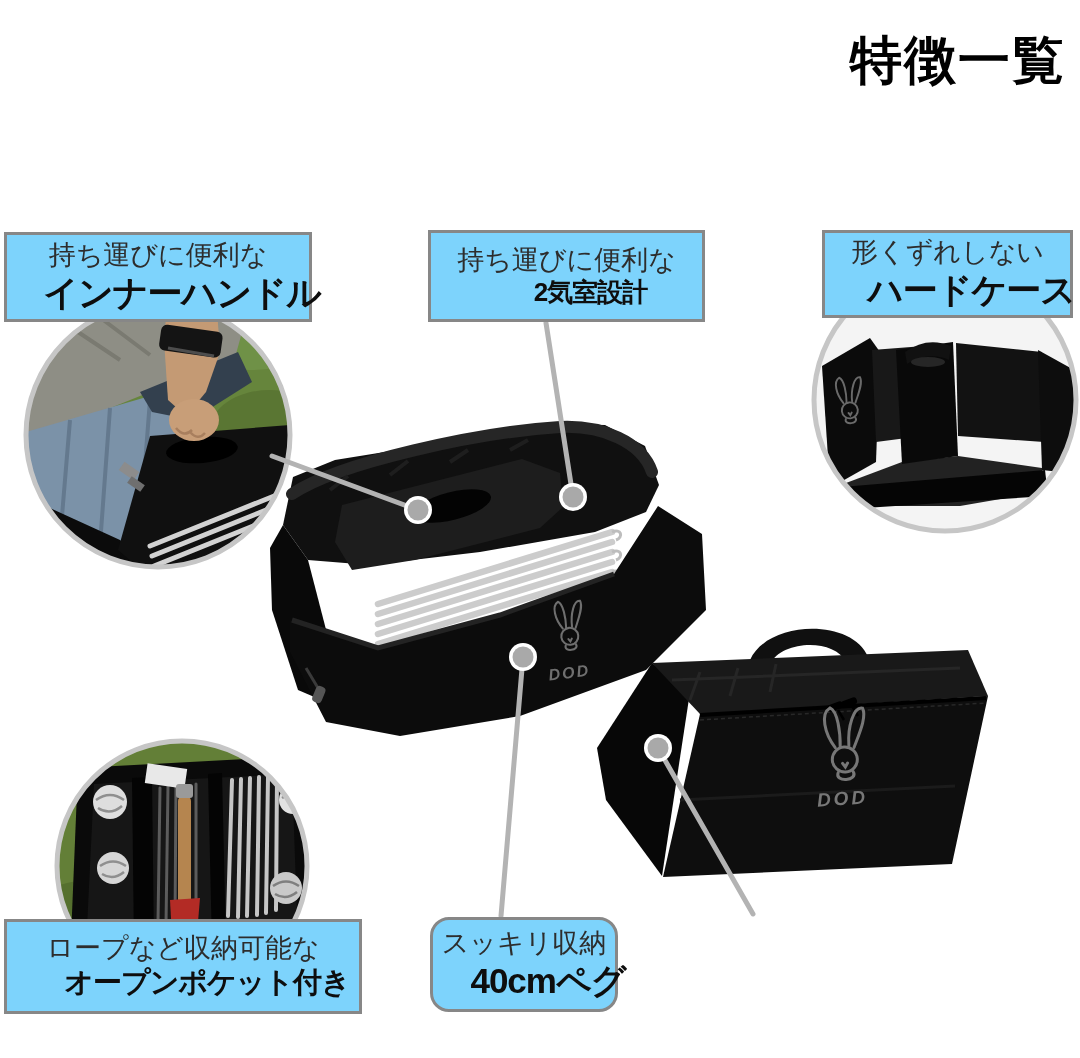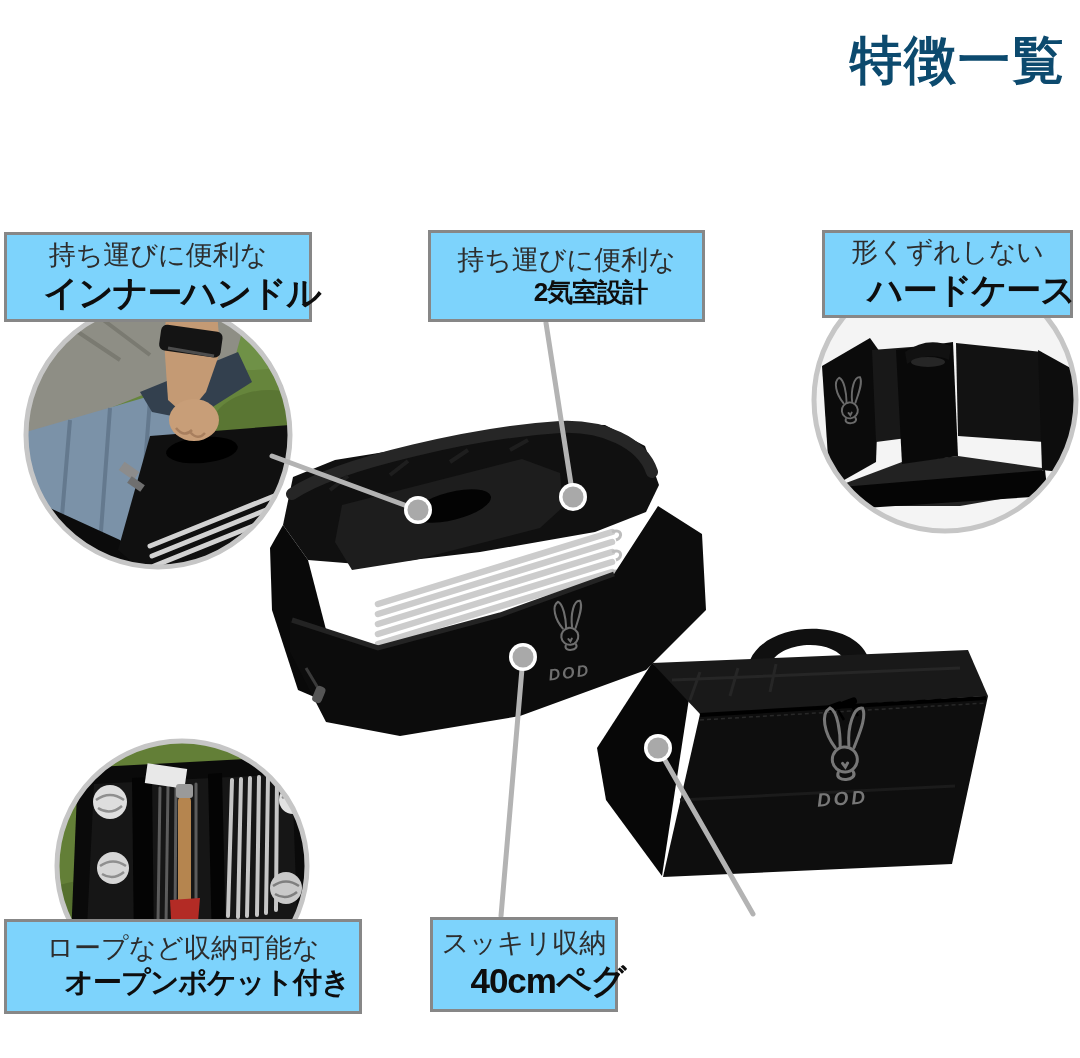--- a/index.html
+++ b/index.html
@@ -3,34 +3,34 @@
 <meta charset="utf-8">
 <style>
   html,body{margin:0;padding:0;background:#ffffff;}
   .canvas{
     position:relative;width:1080px;height:1058px;background:#ffffff;
     overflow:hidden;font-family:"Liberation Sans",sans-serif;
   }
   .scene{position:absolute;left:0;top:0;z-index:1;}
   .page-title{
     position:absolute;top:26px;right:14px;z-index:3;
-    font-size:52px;font-weight:bold;color:#0c4a6e;letter-spacing:2px;
+    font-size:52px;font-weight:bold;color:#000000;letter-spacing:2px;
   }
   .callout{
     position:absolute;z-index:3;background:#7dd3fc;border:3px solid #878787;
     display:flex;flex-direction:column;align-items:center;justify-content:center;
     text-align:center;box-sizing:border-box;line-height:1.22;
   }
   .c-sub{font-size:27px;color:#2d2d2d;white-space:nowrap;}
   .c-main{font-size:35px;font-weight:bold;color:#0e0e0e;white-space:nowrap;letter-spacing:-1px;margin-left:48px;}
   #box-inner-handle   {left:4px;  top:232px; width:308px;height:90px;}
   #box-two-compartment{left:428px;top:230px; width:277px;height:92px;}
   #box-hard-case      {left:822px;top:230px; width:251px;height:88px;}
   #box-open-pocket    {left:4px;  top:919px; width:358px;height:95px;}
-  #box-pegs           {left:430px;top:917px; width:188px;height:95px;}
+  #box-pegs           {left:430px;top:917px; width:188px;height:95px;border-radius:19px;}
   #box-daisy-chain    {left:687px;top:915px; width:388px;height:98px;}
   #box-two-compartment .c-main{font-size:26px;}
   #box-open-pocket .c-main{font-size:29px;}
 </style>
 </head>
 <body>
 
 <div class="canvas">
 
   <svg class="scene" width="1080" height="1058" viewBox="0 0 1080 1058">

